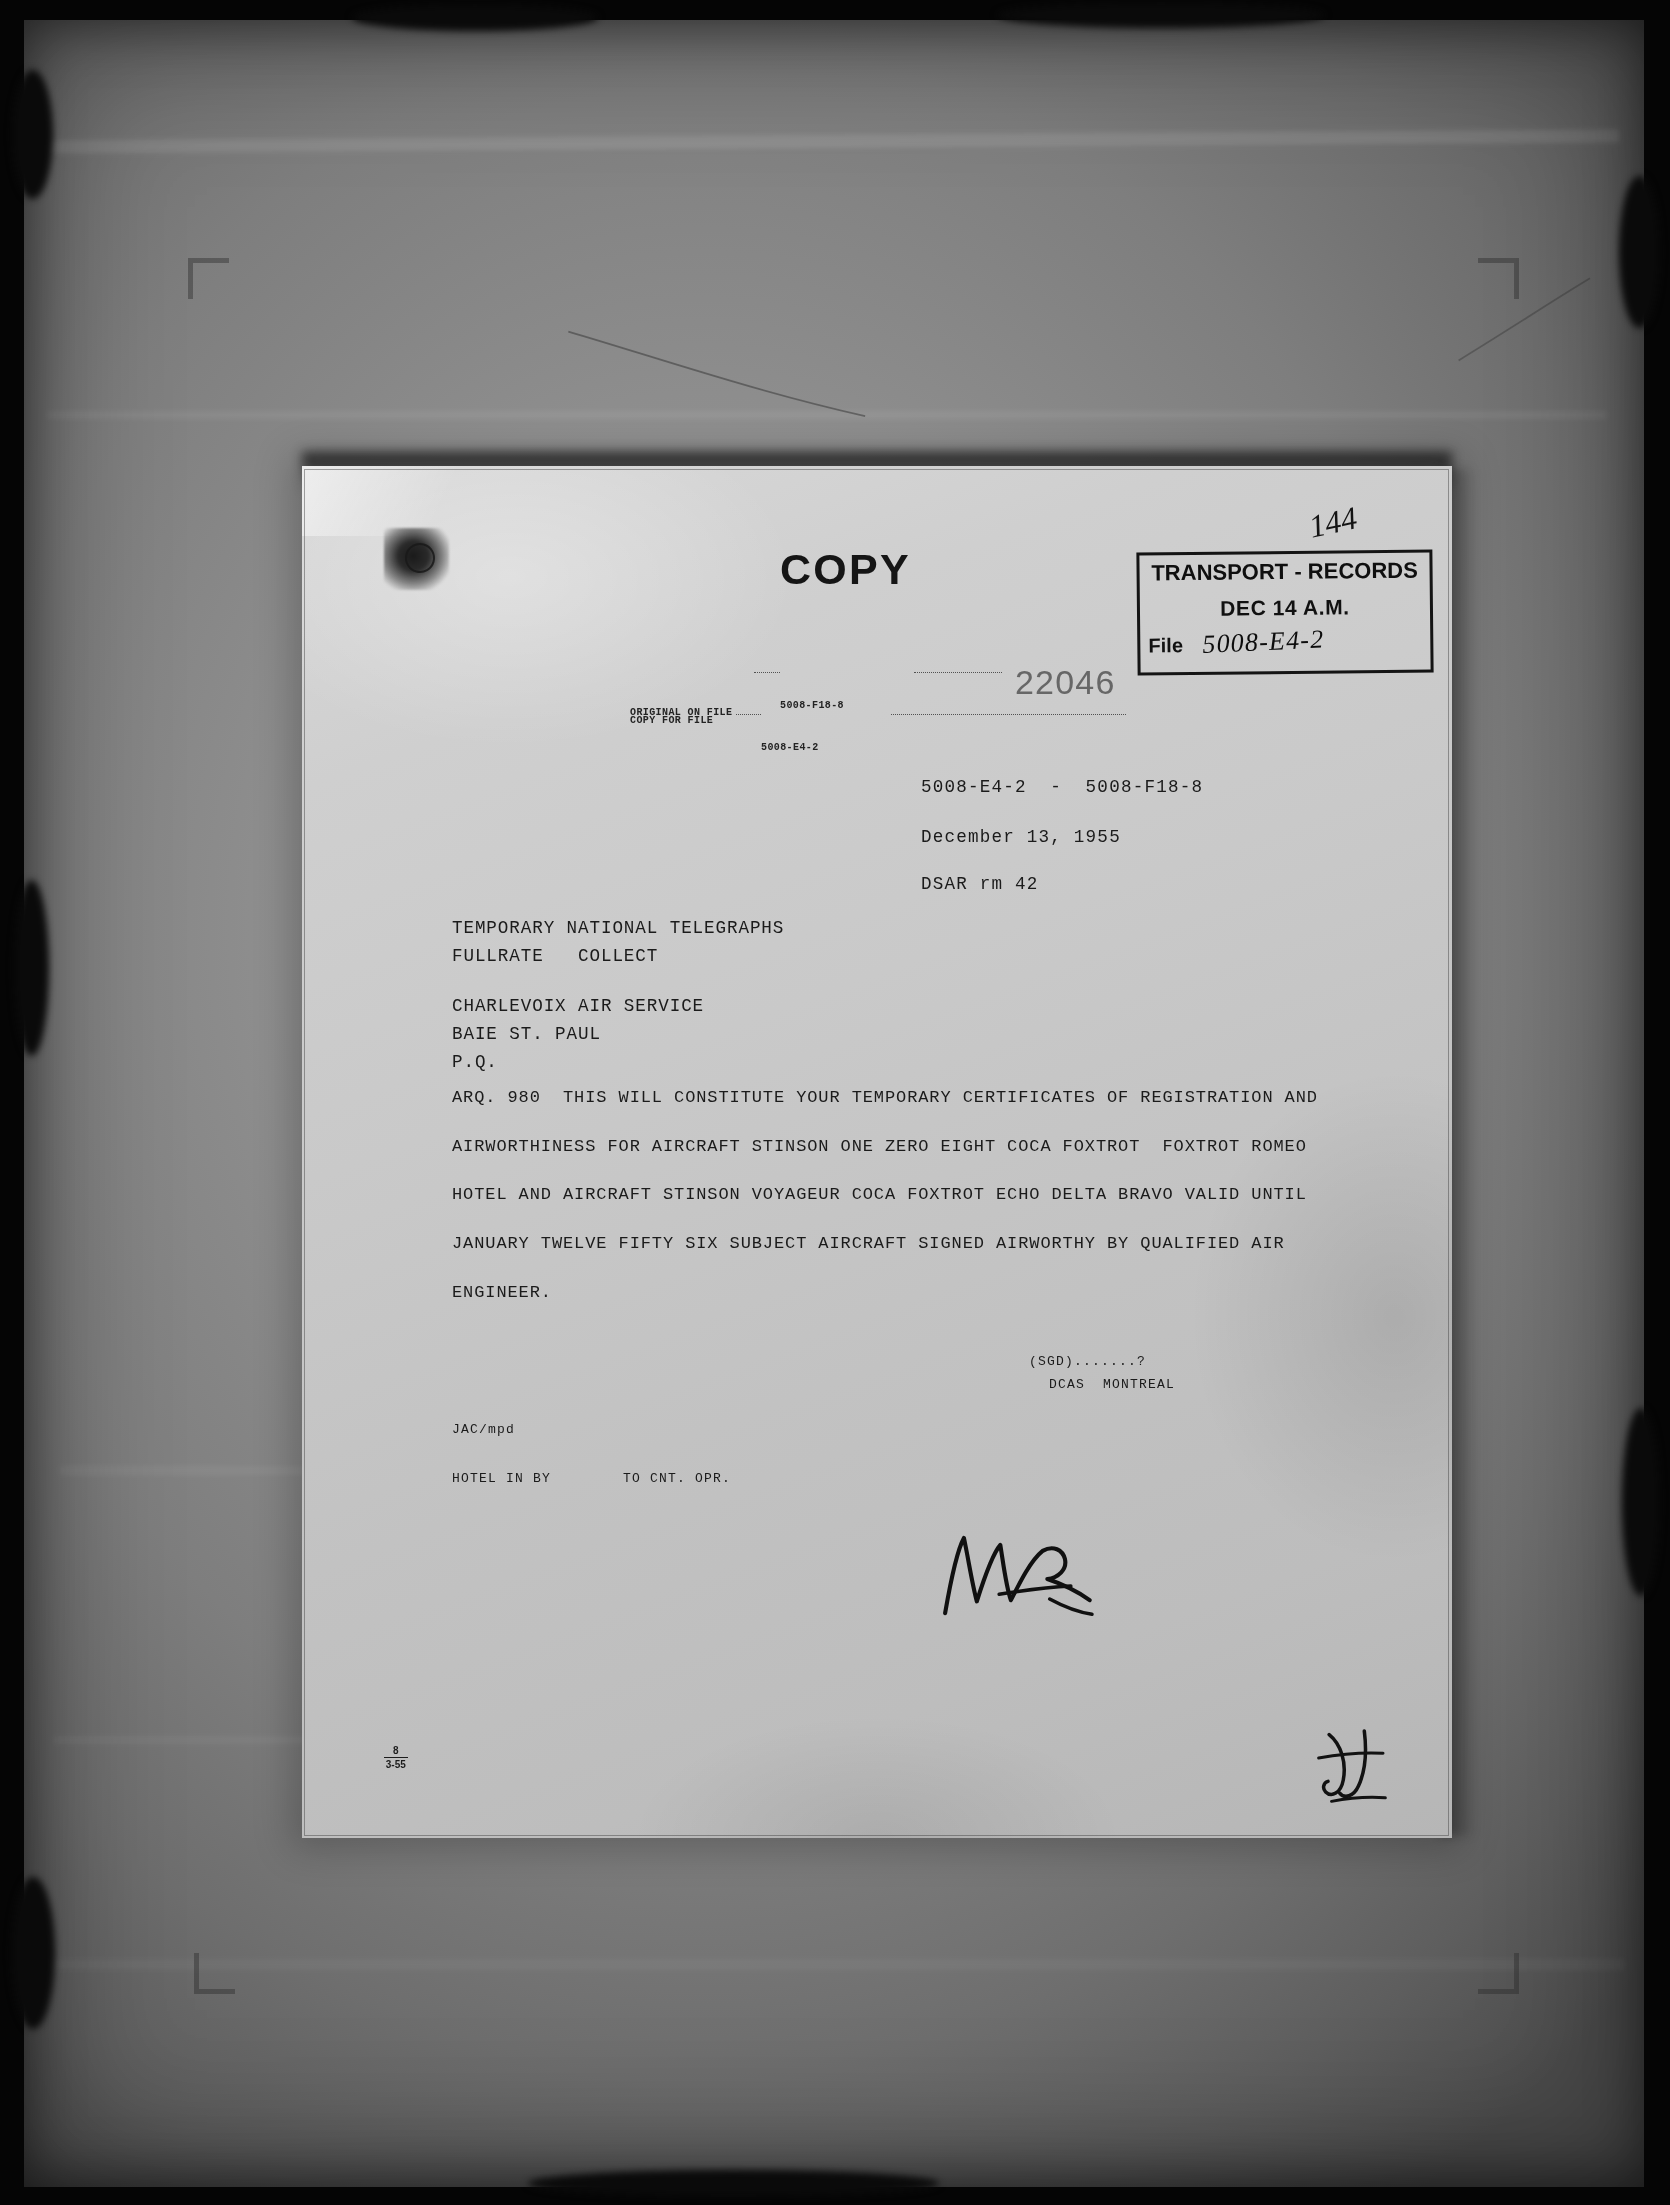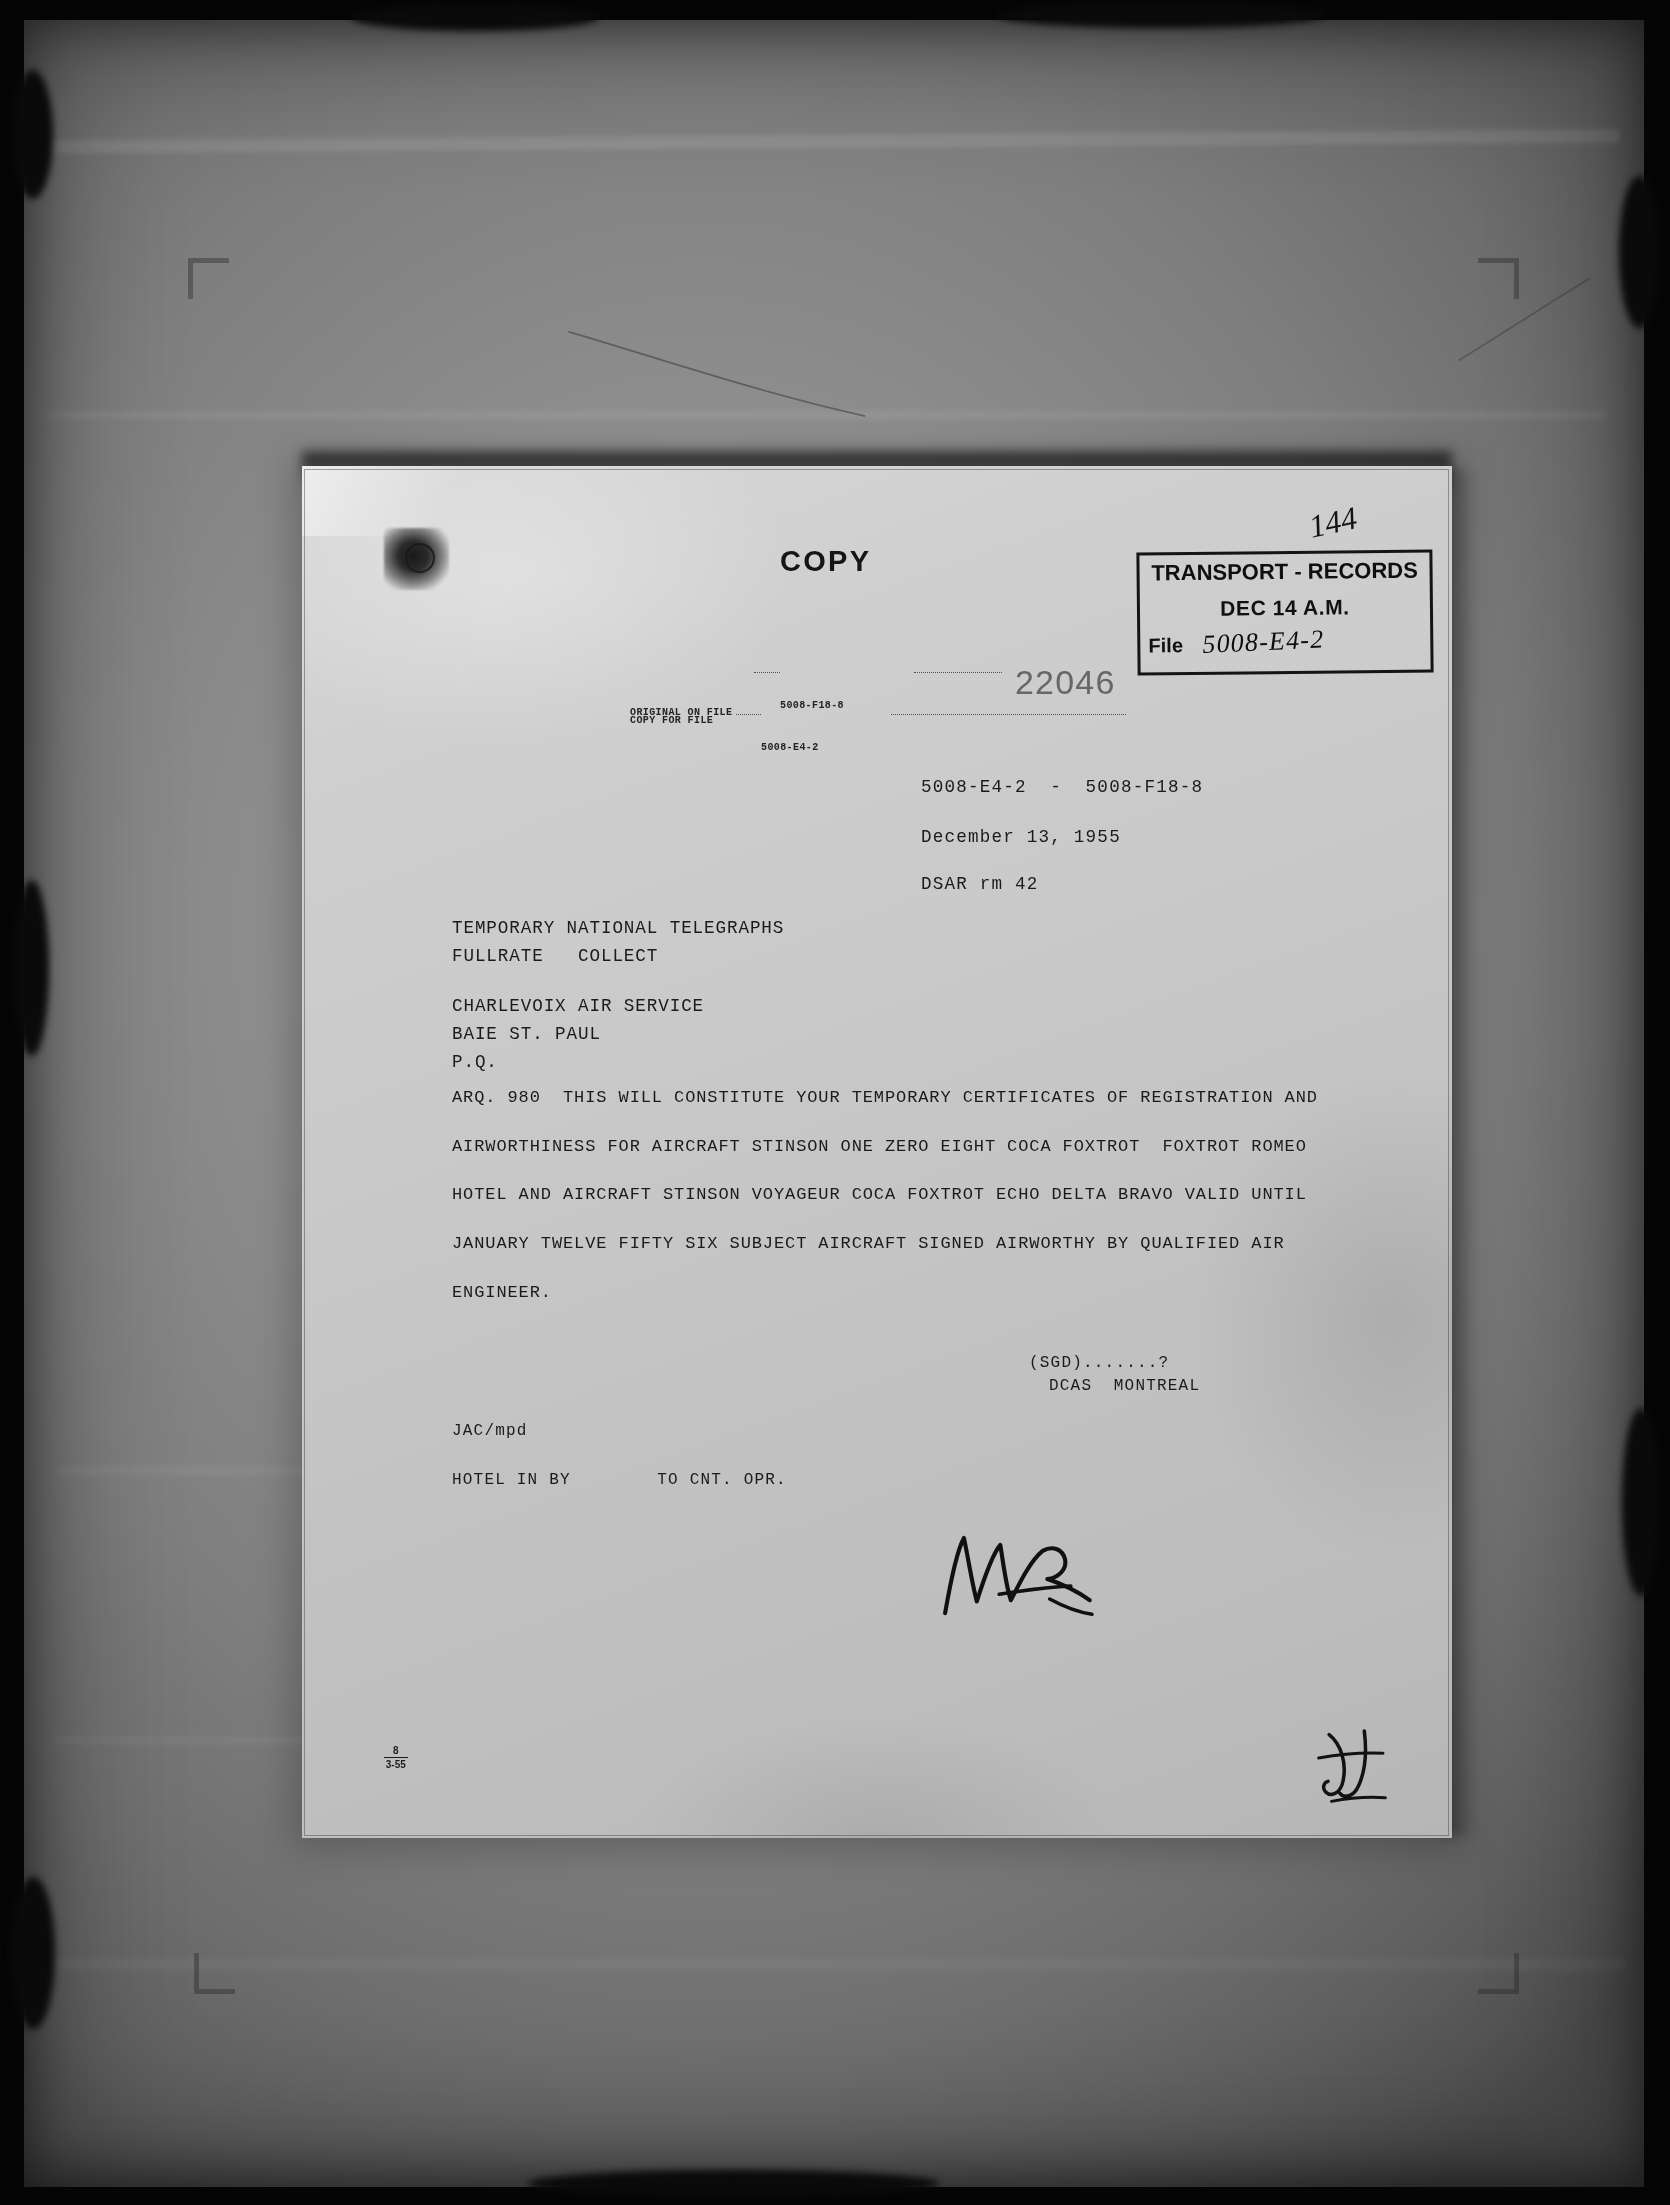--- a/index.html
+++ b/index.html
@@ -118,21 +118,21 @@
     background: rgba(255,255,255,0.10);
     filter: blur(2.9px);
     pointer-events: none;
   }
 
   #copy-title {
     position: absolute;
     left: 780px; top: 545px;
     font-family: "Liberation Sans", sans-serif;
     font-weight: bold;
-    font-size: 29px;
+    font-size: 43px;
     letter-spacing: 2.3px;
     color: #151515;
   }
 
   .file-line {
     position: absolute;
     font-family: Liberation Mono, monospace;
     font-size: 10px;
     font-weight: bold;
     letter-spacing: 0.4px;
@@ -239,21 +239,21 @@
     font-family: "Liberation Mono", monospace;
     font-size: 17px;
     letter-spacing: 0.9px;
     color: #1b1b1b;
     white-space: pre;
   }
 
   .sig-line {
     position: absolute;
     font-family: "Liberation Mono", monospace;
-    font-size: 16px;
+    font-size: 13px;
     letter-spacing: 1.2px;
     color: #1b1b1b;
     white-space: pre;
   }
 
   #form-code {
     position: absolute;
     left: 384px; top: 1745px;
     font-family: "Liberation Sans", sans-serif;
     font-weight: bold;

